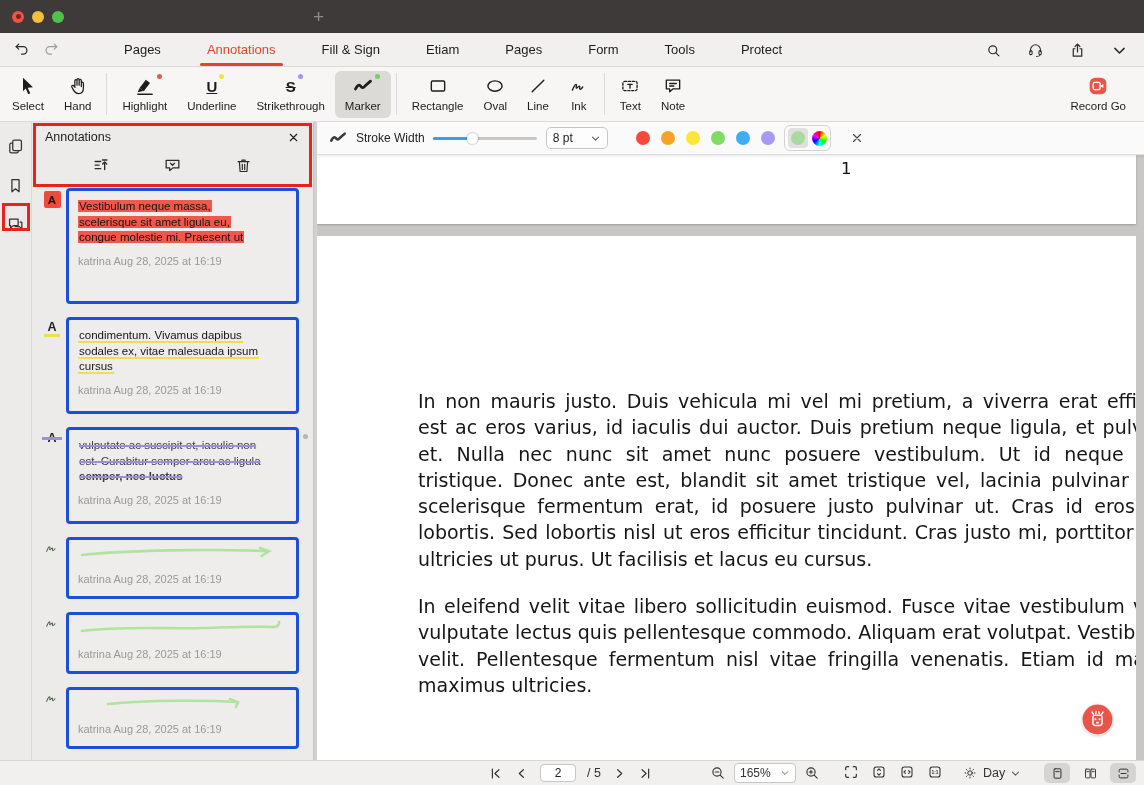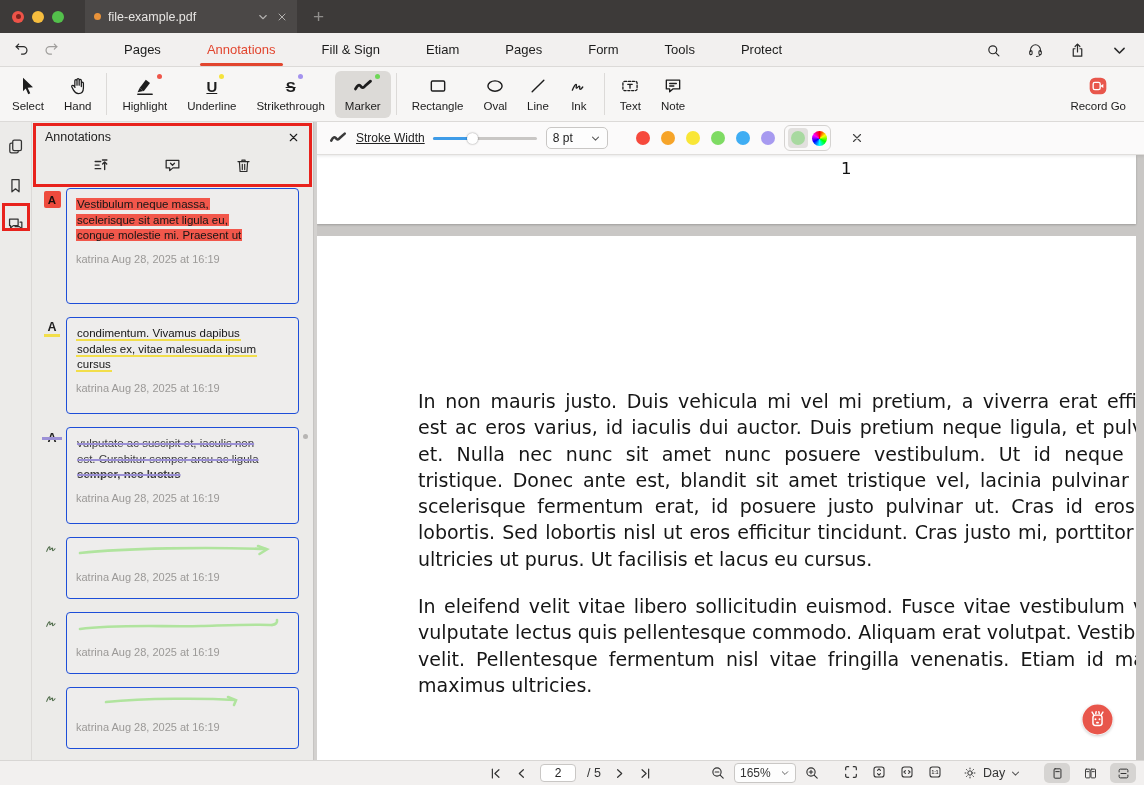--- a/index.html
+++ b/index.html
@@ -52,41 +52,41 @@
   .docarea { flex:1; background:#c9c7c5; position:relative; overflow:hidden; }
 
   
   .panel-header { margin-top:8px; padding:0 13px; display:flex; align-items:center; justify-content:space-between; font-size:12.5px; color:#1c1c1c; }
   .panel-actions { margin-top:12px; padding:0 60px; display:flex; justify-content:space-between; color:#2b2b2b; }
   .page-row { margin-top:21px; padding:0 13px 0 9px; display:flex; align-items:center; gap:7px; font-size:12.5px; color:#222; }
   .page-count { margin-left:auto; color:#444; }
   .ann-list { margin-top:9px; }
   .ann-row { display:flex; padding:0 14px 0 6px; margin-bottom:13px; }
   .badge-col { width:28px; flex:none; display:flex; justify-content:center; align-items:flex-start; padding-top:3px; }
-  .card { flex:1; border:1px solid #1d4ed8; border-radius:4px; padding:8px 9px; background:#eeedec; }
+  .card { flex:1; border:3px solid #1d4ed8; border-radius:4px; padding:8px 9px; background:#eeedec; }
   .card-hl { min-height:116px; }
   .card-txt { min-height:97px; }
   .card-ink { min-height:62px; padding-top:5px; }
   .ann-line { font-size:11.5px; line-height:15.5px; color:#151515; }
   .ann-line > span { padding:0 1px; }
   .meta { margin-top:9px; font-size:11px; color:#9b9997; }
   .badge-hl { width:17px; height:17px; background:#ee4b3d; color:#1d0f0d; font-weight:700; font-size:11.5px; display:flex; align-items:center; justify-content:center; border-radius:2px; }
   .badge-ul { font-weight:700; font-size:12.5px; color:#222; border-bottom:3px solid #f2de4a; padding:0 3px 0; line-height:14px; }
   .badge-st { font-weight:700; font-size:12.5px; color:#222; position:relative; padding:0 3px; line-height:16px; }
   .badge-st i { position:absolute; left:-2px; right:-2px; top:7px; height:2.5px; background:#9b90d6; }
   .scroll-dot { position:absolute; right:5px; top:312px; width:5px; height:5px; border-radius:50%; background:#b7b5b3; }
 
   
   .red-box { position:absolute; border:3px solid #e8221c; pointer-events:none; z-index:6; }
   .red-box-1 { left:33px; top:1px; width:279px; height:64px; }
   .red-box-2 { left:2px; top:81px; width:28px; height:28px; }
 
   
   .markerbar { height:33px; background:#fbfafa; border-bottom:1px solid #e0dedc; box-shadow:0 1px 3px rgba(0,0,0,.10); display:flex; align-items:center; padding:0 12px; position:relative; z-index:2; }
-  .mb-label { font-size:12px; color:#222; margin-left:9px;text-decoration:underline; }
+  .mb-label { font-size:12px; color:#222; margin-left:9px; }
   .slider { margin-left:8px; width:104px; height:12px; position:relative; display:flex; align-items:center; }
   .slider-track { width:100%; height:3px; border-radius:2px; background:#c9c7c5; }
   .slider-fill { position:absolute; left:0; width:40px; height:3px; border-radius:2px; background:#3f9ce8; }
   .slider-thumb { position:absolute; left:34px; top:0.5px; width:11px; height:11px; border-radius:50%; background:#fff; box-shadow:0 0 2px rgba(0,0,0,.45); }
   .pt-select { margin-left:9px; width:62px; height:22px; border:1px solid #c9c7c5; border-radius:5px; background:#fdfdfd; display:flex; align-items:center; font-size:12px; color:#222; padding:0 6px; justify-content:space-between; }
   .swatches { margin-left:28px; display:flex; align-items:center; gap:11px; }
   .swatch { width:14px; height:14px; border-radius:50%; }
   .sel-group { margin-left:9px; border:1px solid #d5d3d1; border-radius:6px; background:#fbfafa; display:flex; align-items:center; gap:4px; padding:2px 3px; }
   .sel-swatch-bg { width:20px; height:20px; border-radius:4px; background:#e2e0de; display:flex; align-items:center; justify-content:center; }
   .wheel { width:15px; height:15px; border-radius:50%; background:conic-gradient(#f00,#ff0,#0f0,#0ff,#00f,#f0f,#f00); }
@@ -117,34 +117,20 @@
   .view-btn.active { background:#d6d4d2; }
 </style>
 </head>
 <body>
 
 <div class="titlebar">
   <div class="traffic">
     <span class="tl tl-close"></span>
     <span class="tl tl-min"></span>
     <span class="tl tl-max"></span>
-  </div>
-  <div class="doc-tab">
-    <span class="tabdot"></span>
-    <span class="tab-title">file-example.pdf</span>
-    <span class="tabctl icon" style="width: 12px; height: 12px;">
-        <svg width="100%" height="100%" viewBox="0 0 24 24" fill="none" stroke="currentColor" stroke-width="2.2" stroke-linecap="round" stroke-linejoin="round">
-          <path d="M5.5 9l6.5 6.5L18.5 9"></path>
-        </svg>
-      </span>
-    <span class="tabctl icon" style="width: 12px; height: 12px;">
-        <svg width="100%" height="100%" viewBox="0 0 24 24" fill="none" stroke="currentColor" stroke-width="2" stroke-linecap="round" stroke-linejoin="round">
-          <path d="M6 6l12 12M18 6 6 18"></path>
-        </svg>
-      </span>
   </div>
   <div class="newtab">+</div>
 </div>
 
 <div class="menubar">
   <div class="undoredo">
     <span class="icon undo" style="width: 17px; height: 17px;">
         <svg width="100%" height="100%" viewBox="0 0 24 24" fill="none" stroke="currentColor" stroke-width="1.7" stroke-linecap="round" stroke-linejoin="round">
           <path d="M8 4.5 4.5 8 8 11.5"></path>
           <path d="M4.5 8h10a5.2 5.2 0 0 1 0 10.4H12"></path>

